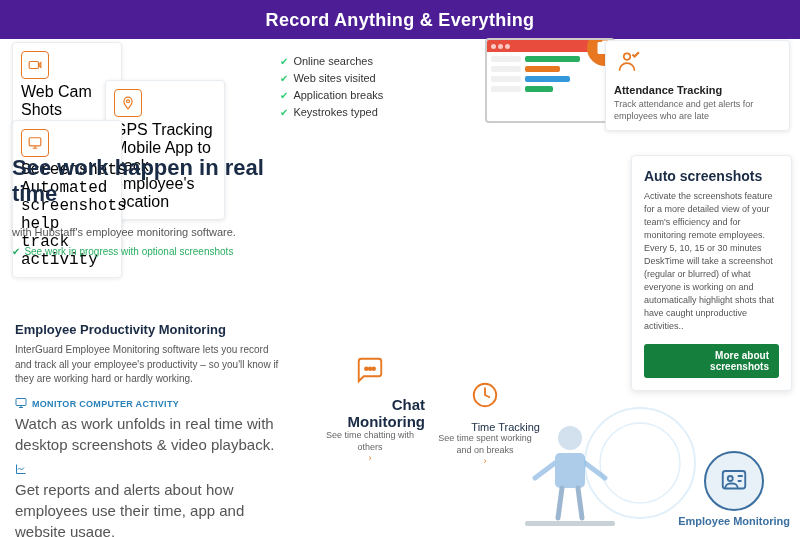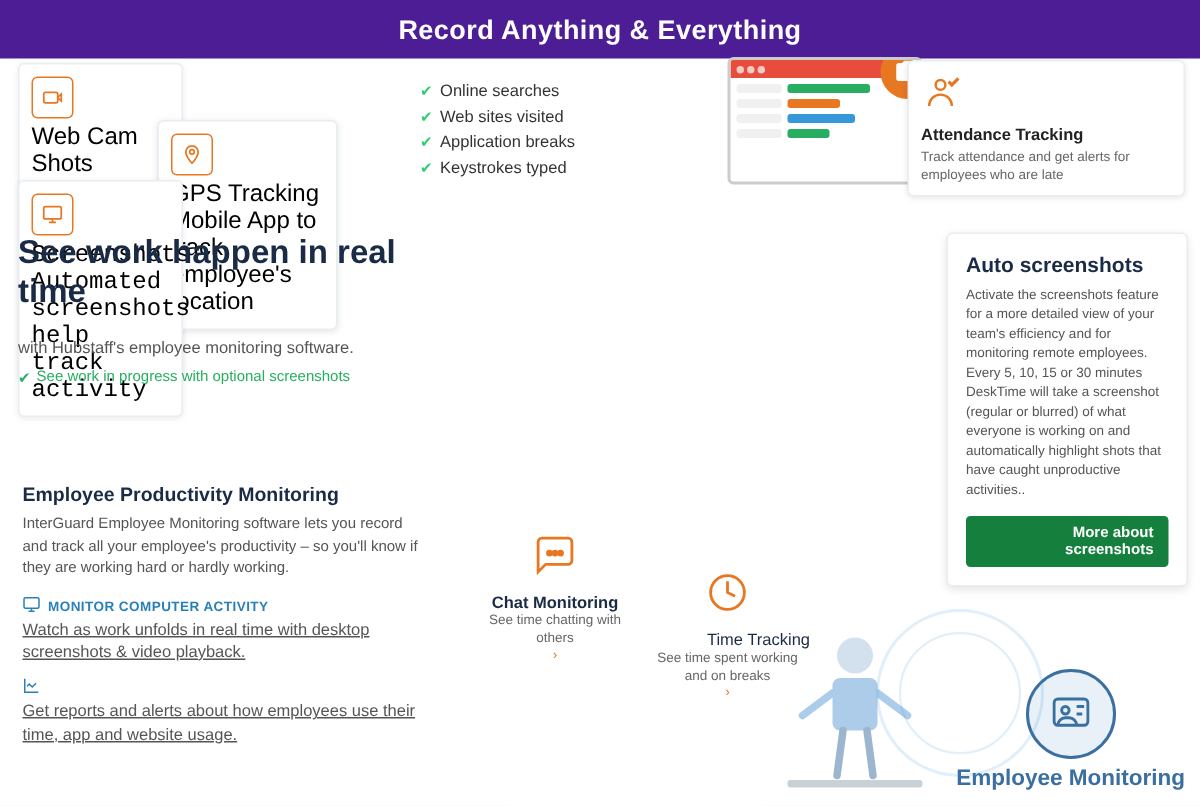--- a/index.html
+++ b/index.html
@@ -256,24 +256,23 @@
       color: #2980b9;
       text-transform: uppercase;
       letter-spacing: 0.3px;
       margin-bottom: 2px;
       display: flex;
       align-items: center;
       gap: 5px;
     }
 
     .feature-item .feat-desc {
-      font-size: 11px;
+      font-size: 15px;
       color: #555;
       line-height: 1.4;
-      text-decoration: underline;
     }
 
     
     .emp-monitoring-badge {
       position: absolute;
       bottom: 10px;
       right: 10px;
       text-align: center;
     }
     .emp-monitoring-badge .badge-icon {
@@ -283,21 +282,21 @@
       border: 2px solid #3b6fa0;
       border-radius: 50%;
       display: flex;
       align-items: center;
       justify-content: center;
       font-size: 20px;
       color: #3b6fa0;
       margin: 0 auto 4px;
     }
     .emp-monitoring-badge .badge-title {
-      font-size: 15px;
+      font-size: 11px;
       font-weight: bold;
       color: #3b6fa0;
     }
 
     
     .screenshots-card {
       position: absolute;
       top: 120px;
       left: 12px;
       width: 110px;
@@ -511,21 +510,21 @@
 
   <div class="chat-monitoring-card">
     <div style="font-size:26px; color:#e87722; margin-bottom:4px;">
       <svg width="30" height="30" viewBox="0 0 24 24" fill="none" stroke="#e87722" stroke-width="1.5">
         <path d="M21 15a2 2 0 01-2 2H7l-4 4V5a2 2 0 012-2h14a2 2 0 012 2z"></path>
         <circle cx="9" cy="11" r="1" fill="#e87722"></circle>
         <circle cx="12" cy="11" r="1" fill="#e87722"></circle>
         <circle cx="15" cy="11" r="1" fill="#e87722"></circle>
       </svg>
     </div>
-    <div style="font-size:11px; font-weight:bold; color:#1a2b45;">Chat Monitoring</div>
+    <div style="font-size:15px; font-weight:bold; color:#1a2b45;text-align:right;">Chat Monitoring</div>
     <div style="font-size:9px; color:#666; line-height:1.3;">
       <span>See time chatting with others</span>
     </div>
     <div style="font-size:9px; color:#e87722;">›</div>
   </div>
 
   <div class="time-tracking-card">
     <div style="font-size:26px; color:#e87722; margin-bottom:4px;">
       <svg width="30" height="30" viewBox="0 0 24 24" fill="none" stroke="#e87722" stroke-width="1.5">
         <circle cx="12" cy="12" r="9"></circle>

